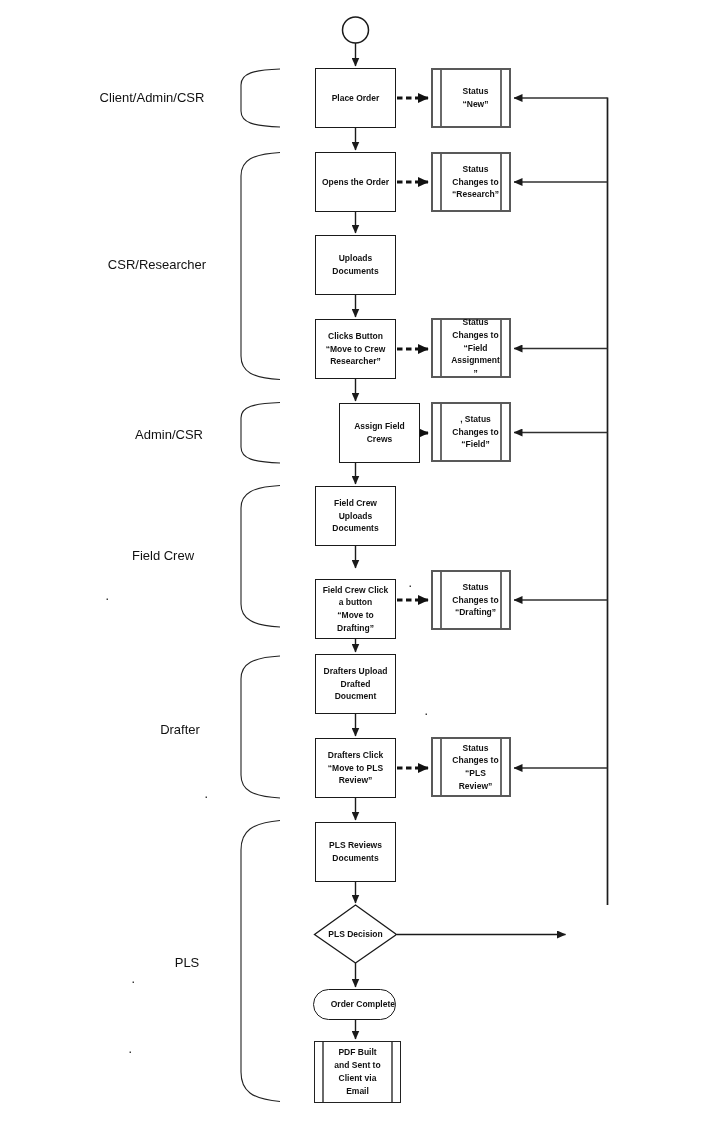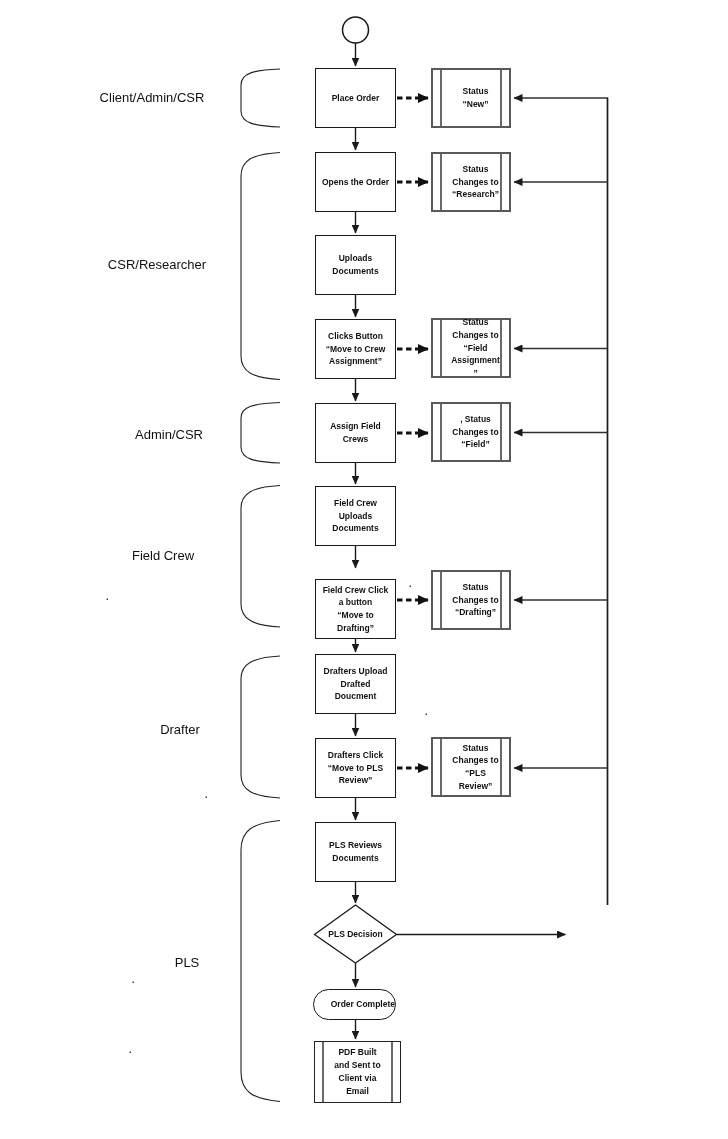--- a/index.html
+++ b/index.html
@@ -107,23 +107,23 @@
   <div class="node step" style="top:152px;">
       <span>Opens the Order</span>
     </div>
   <div class="node step" style="top:235px;">
       <span>Uploads
 Documents</span>
     </div>
   <div class="node step" style="top:319px;">
       <span>Clicks Button
 “Move to Crew
-Assignment”</span>
-    </div>
-  <div class="node step" style="top:403px;">
+Researcher”</span>
+    </div>
+  <div class="node step" style="top:403px;margin-left:24px;">
       <span>Assign Field
 Crews</span>
     </div>
   <div class="node step" style="top:486px;">
       <span>Field Crew
 Uploads
 Documents</span>
     </div>
   <div class="node step" style="top:570px;margin-top:9px;">
       <span>Field Crew Click

